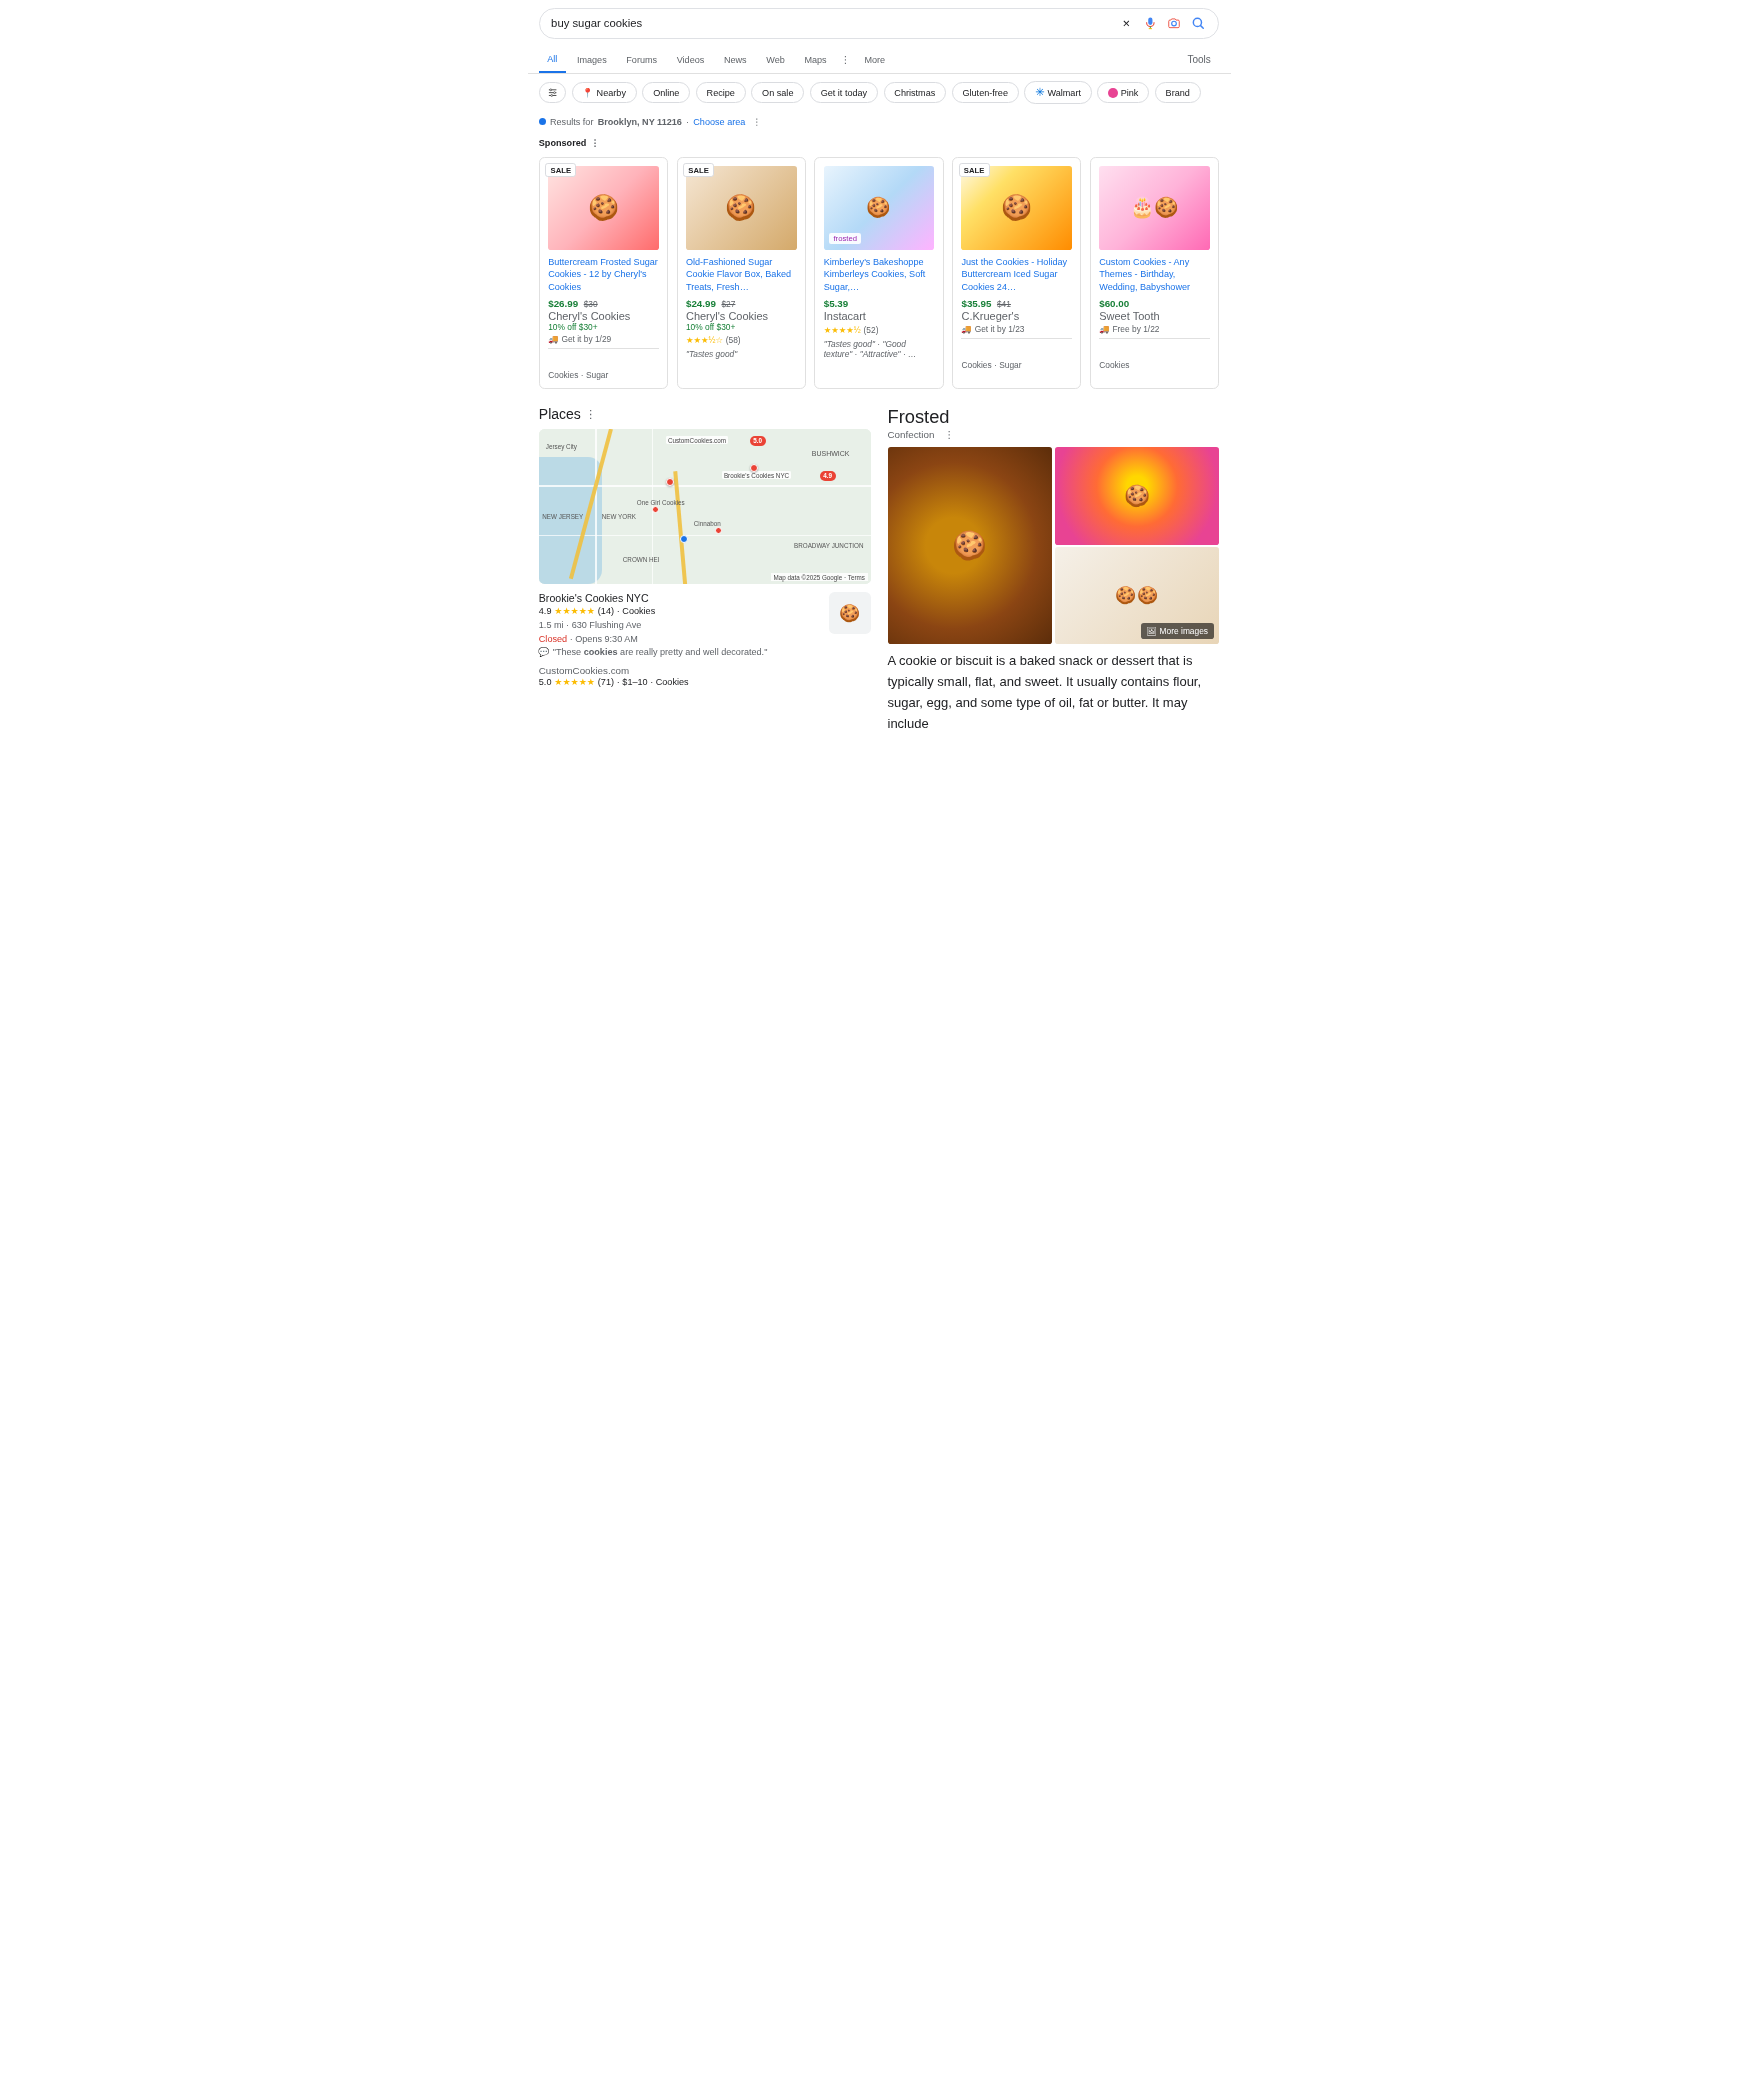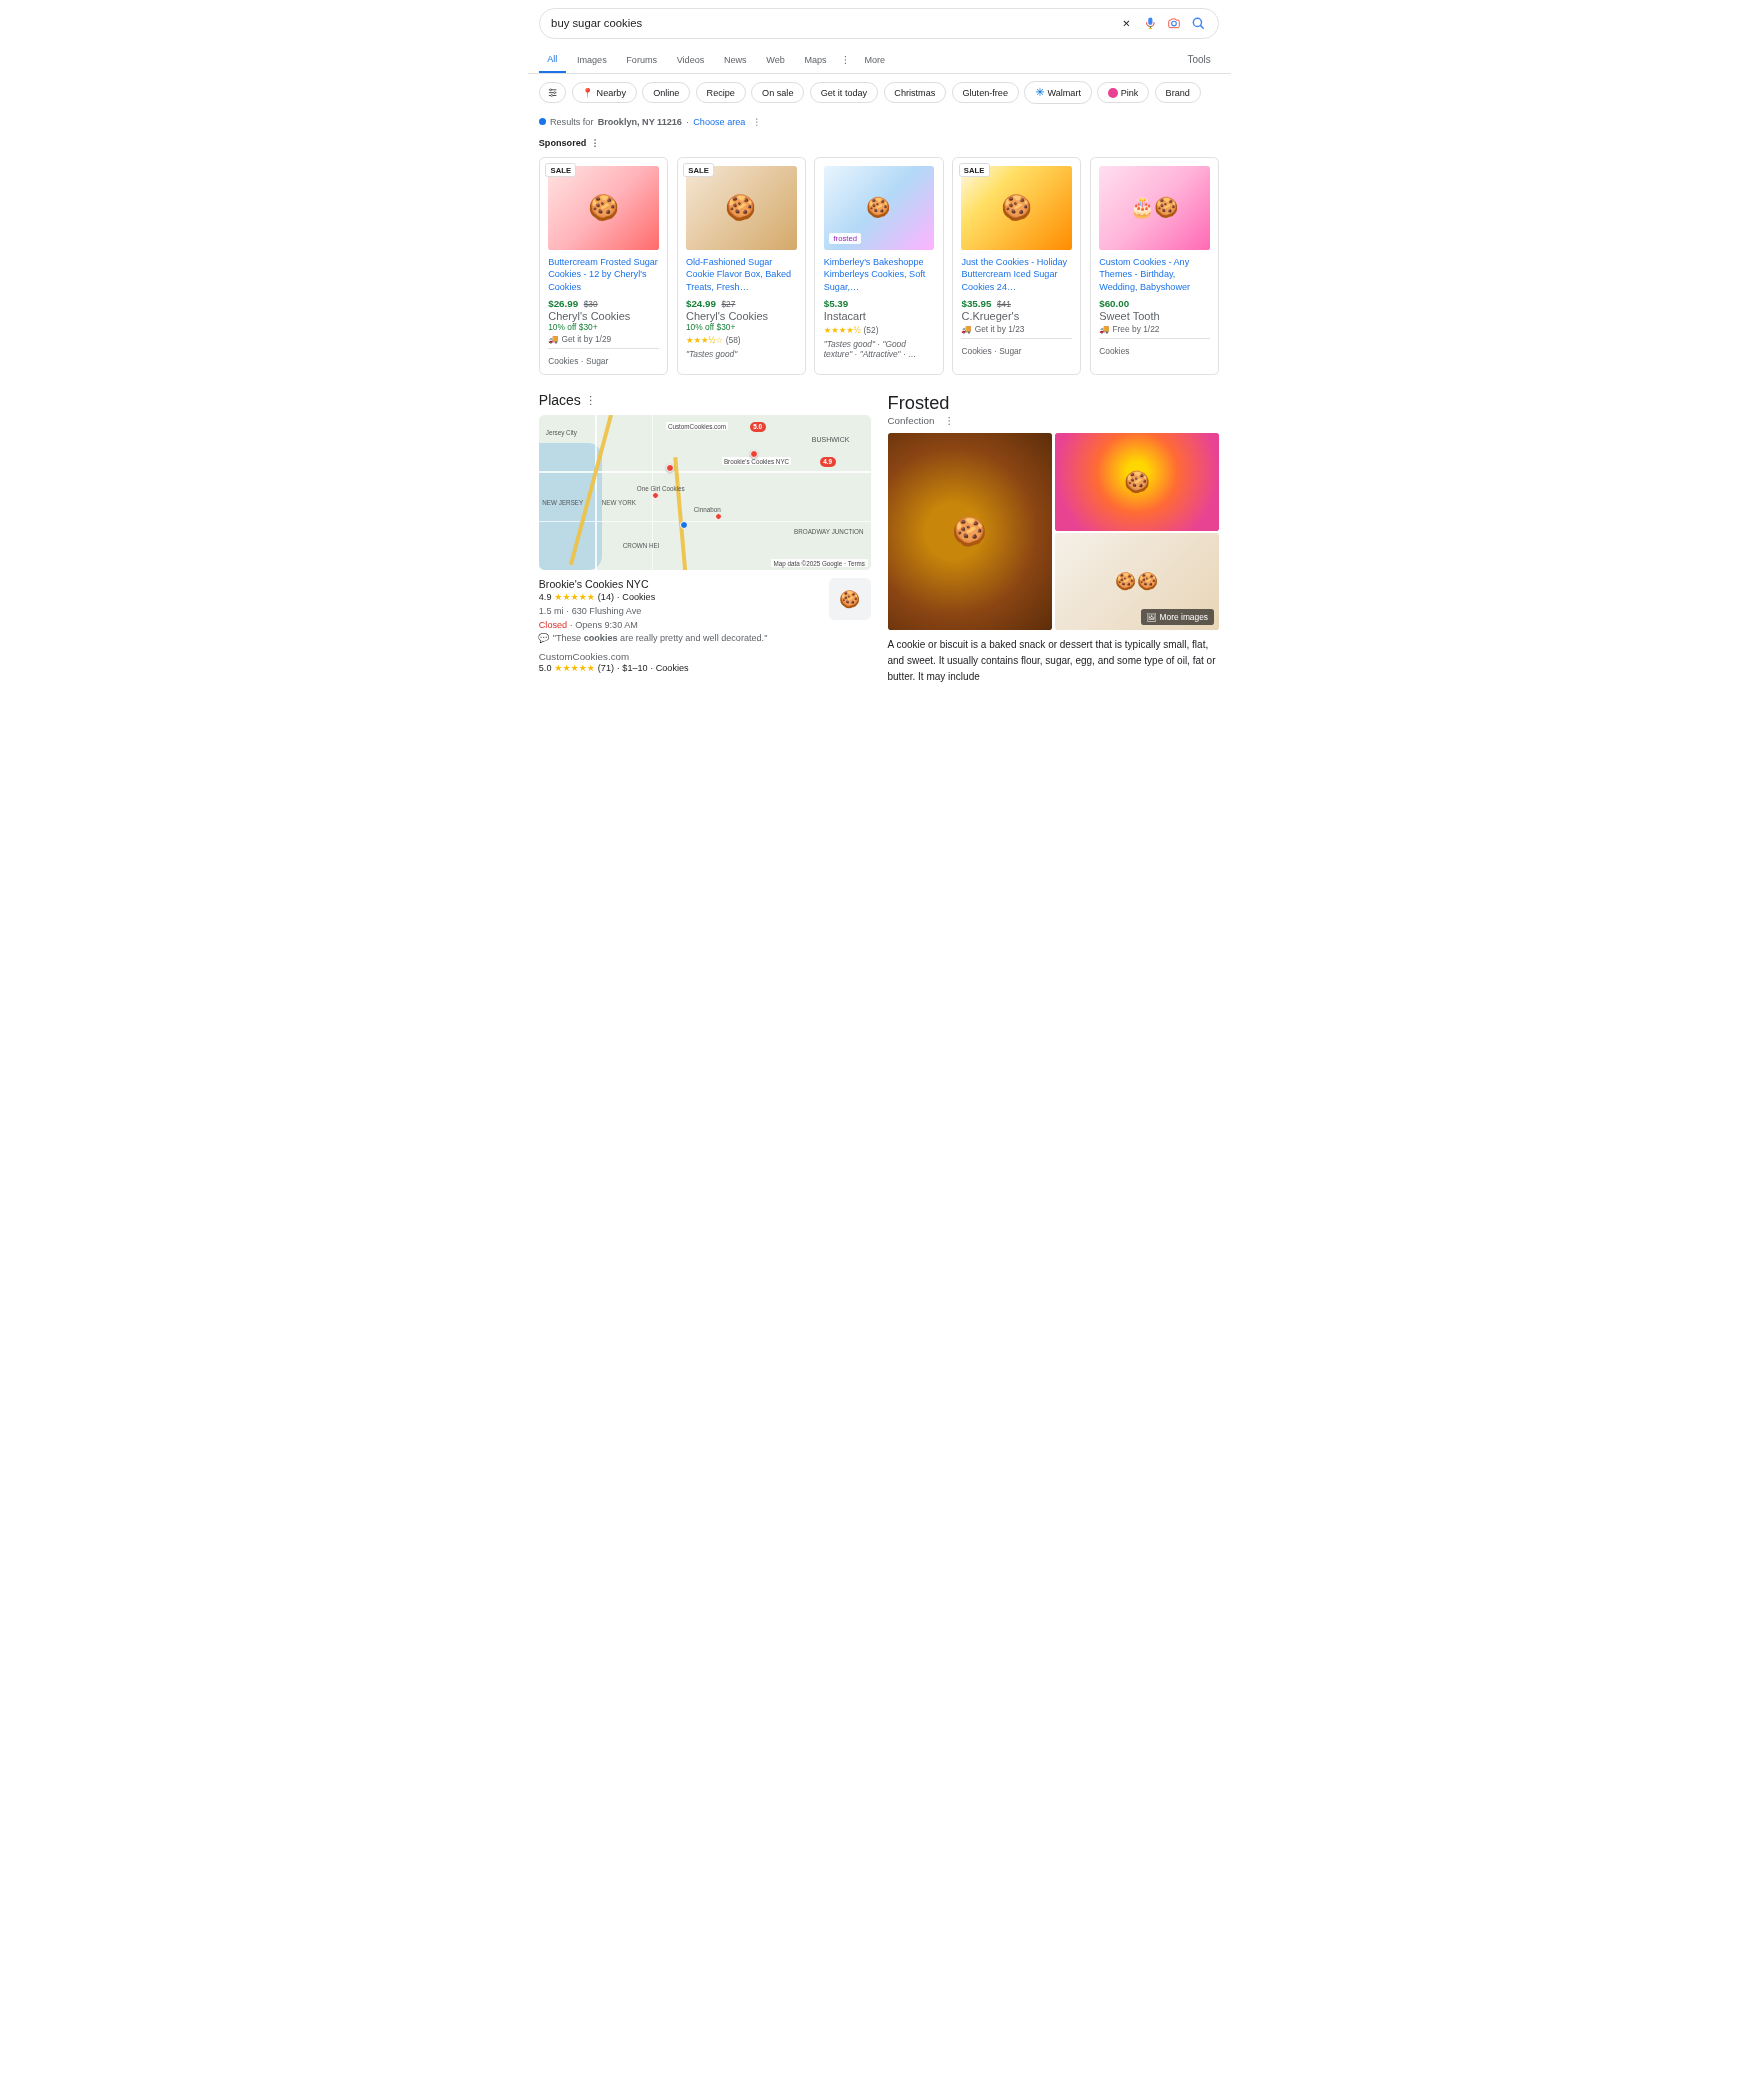--- a/index.html
+++ b/index.html
@@ -40,21 +40,21 @@
     .sale-badge { position: absolute; top: 5.6px; left: 5.6px; background: #fff; border: 0.7px solid #dadce0; border-radius: 2.8px; font-size: 7.7px; font-weight: 600; padding: 1.4px 4.2px; }
     .product-img { width: 100%; height: 84px; background: #f1f3f4; border-radius: 2.8px; margin-bottom: 5.6px; display: flex; align-items: center; justify-content: center; overflow: hidden; }
     .product-title { font-size: 9.1px; color: #1a73e8; margin-bottom: 4.2px; line-height: 1.4; }
     .product-price { font-size: 9.8px; font-weight: 600; color: #188038; }
     .product-price-original { font-size: 8.4px; color: #5f6368; text-decoration: line-through; margin-left: 2.8px; }
     .product-seller { font-size: 11px; color: #5f6368; margin-top: 1.4px; }
     .product-discount { font-size: 8.4px; color: #188038; font-weight: 500; }
     .product-delivery { font-size: 8.4px; color: #5f6368; margin-top: 1.4px; display: flex; align-items: center; gap: 2.8px; }
     .product-rating { display: flex; align-items: center; gap: 2.8px; font-size: 8.4px; color: #5f6368; margin-top: 2.8px; }
     .stars { color: #fbbc04; }
-    .product-tags { font-size: 8.4px; color: #5f6368; margin-top: 4.2px; border-top: 0.7px solid #e0e0e0; padding-top: 7px; }
+    .product-tags { font-size: 8.4px; color: #5f6368; margin-top: 4.2px; border-top: 0.7px solid #e0e0e0; padding-top: 21px; }
     .product-quote { font-size: 8.4px; color: #5f6368; font-style: italic; margin-top: 4.2px; }
 
     
     .bottom-section { display: grid; grid-template-columns: 1fr 1fr; gap: 17px; padding: 11.3px; }
 
     
     .places-header { display: flex; align-items: center; gap: 4.2px; font-size: 14px; font-weight: 400; margin-bottom: 7px; }
     .places-dots { cursor: pointer; color: #5f6368; font-size: 11.3px; }
     .map-container { width: 100%; height: 155px; background: #e8f0e8; border-radius: 5.6px; overflow: hidden; position: relative; margin-bottom: 8.4px; }
 
@@ -73,21 +73,21 @@
 
     
     .knowledge-panel { padding: 0; }
     .kp-title { font-size: 18.3px; font-weight: 400; margin-bottom: 1.4px; }
     .kp-subtitle { font-size: 9.8px; color: #5f6368; margin-bottom: 7px; display: flex; align-items: center; gap: 10px; }
     .kp-dots { cursor: pointer; }
     .kp-images { display: grid; grid-template-columns: 1fr 1fr; grid-template-rows: 1fr 1fr; gap: 2.8px; margin-bottom: 7px; height: 197px; }
     .kp-image { background: #f1f3f4; border-radius: 2.8px; display: flex; align-items: center; justify-content: center; font-size: 22.5px; overflow: hidden; position: relative; }
     .kp-image.tall { grid-row: span 2; }
     .more-images-btn { position: absolute; bottom: 5.6px; right: 5.6px; background: rgba(0,0,0,0.6); color: #fff; border-radius: 2.8px; padding: 2.8px 5.6px; font-size: 8.4px; display: flex; align-items: center; gap: 2.8px; cursor: pointer; }
-    .kp-description { font-size: 10px; color: #202124; line-height: 1.6; }
+    .kp-description { font-size: 13px; color: #202124; line-height: 1.6; }
 
     
     .frosted-overlay { position: absolute; bottom: 5.6px; left: 5.6px; font-size: 7.7px; font-weight: 400; color: #9c27b0; background: rgba(255,255,255,0.9); padding: 1.4px 4.2px; border-radius: 2.1px; }
 
     
     .cookie-img-1 { background: radial-gradient(circle at 40% 50%, #c8860a 20%, #8B4513 60%, #5c2d0a 100%); }
     .cookie-img-2 { background: radial-gradient(circle at 50% 40%, #ffd700 10%, #ff6b35 40%, #e84393 80%); }
     .cookie-img-3 { background: linear-gradient(135deg, #f5f0e8 0%, #e8d5b7 100%); }
 
     

